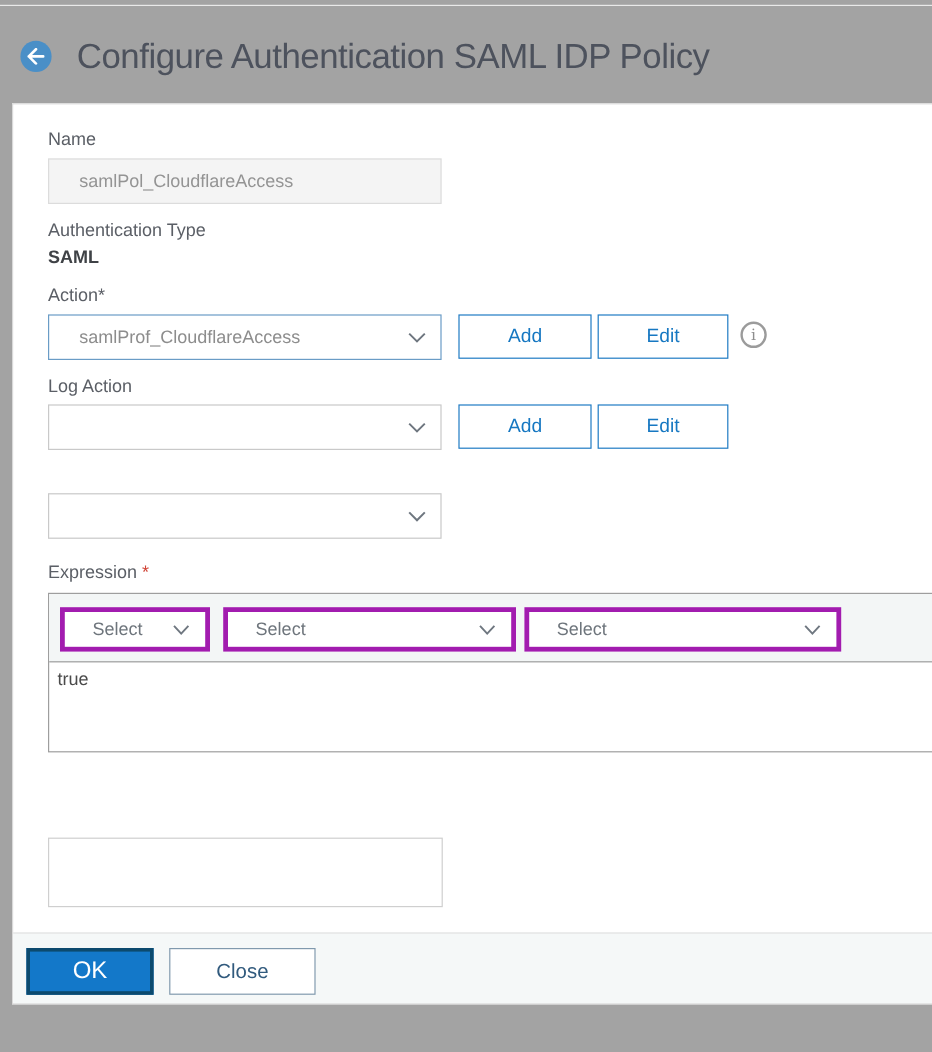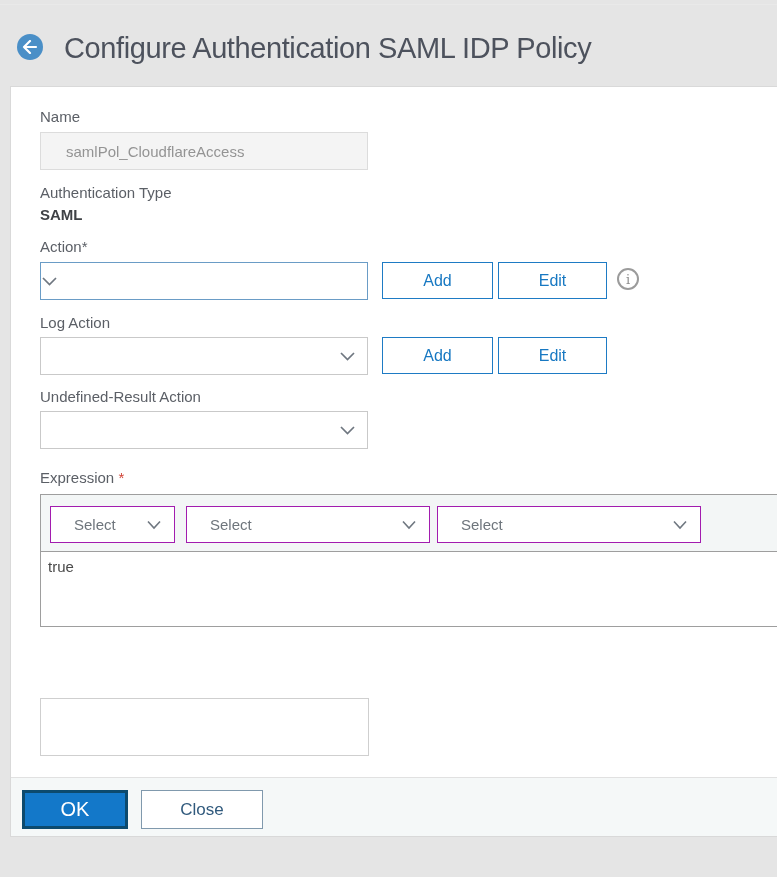--- a/index.html
+++ b/index.html
@@ -1,18 +1,18 @@
 <!DOCTYPE html>
 <html><head>
 <meta charset="utf-8">
 <style>
   * { margin:0; padding:0; box-sizing:border-box; }
   html,body { width:777px; height:877px; background:#fff; overflow:hidden;
     font-family:"Liberation Sans","DejaVu Sans",sans-serif; }
-  #screen { position:relative; width:777px; height:877px; overflow:hidden; background:#e5e5e5; }
+  #screen { position:relative; width:777px; height:877px; overflow:hidden; background:#a3a3a3; }
 
   .top-hairline { position:absolute; left:0; top:4px; width:777px; height:1px; background:#e9e9e9; }
 
   
   .back-btn { position:absolute; left:17px; top:34px; width:26px; height:26px; border-radius:50%;
     background:#4a8fc7; cursor:pointer; display:flex; align-items:center; justify-content:center; }
   .page-title { position:absolute; left:64px; top:29px; height:38px; line-height:38px;
     font-size:29px; font-weight:400; letter-spacing:-0.4px; color:#4d525d; white-space:nowrap; }
 
   
@@ -43,21 +43,21 @@
     border:2px solid #9b9b9b; color:#8d8d8d; font-size:13px; display:flex;
     align-items:center; justify-content:center; cursor:pointer;
     font-family:"DejaVu Serif",serif; }
 
   
   .expr-box { position:absolute; left:29px; top:407px; width:745px; height:133px;
     border:1px solid #9e9e9e; background:#fff; }
   .expr-head { position:absolute; left:0; top:0; width:100%; height:57px;
     background:#f3f6f6; border-bottom:1px solid #9e9e9e; }
   .expr-select { position:absolute; top:11px; height:37px; background:#fff;
-    border:1px solid #a21caf; cursor:pointer; display:flex; align-items:center; }
+    border:4px solid #a21caf; cursor:pointer; display:flex; align-items:center; }
   .expr-select .val { font-size:15px; color:#6e757c; padding-left:23px; flex:1; white-space:nowrap; }
   .expr-select .chev { margin-right:12px; display:flex; align-items:center; }
   .expr-body { position:absolute; left:0; top:57px; width:100%; height:75px;
     font-size:15px; color:#4a4a4a; padding:6px 10px 0 7px; cursor:text; }
 
   .comments-area { position:absolute; left:29px; top:611px; width:329px; height:58px;
     border:1px solid #cfcfcf; background:#fff; resize:none; outline:none;
     font-family:"Liberation Sans","DejaVu Sans",sans-serif; font-size:15px; color:#4a4a4a; padding:6px 8px; }
 
   
@@ -89,20 +89,21 @@
   <div class="panel">
 
     <div class="lbl" style="left:29px; top:21px;">Name</div>
     <input class="text-input" style="left: 29px; top: 45px;" readonly="" value="samlPol_CloudflareAccess">
 
     <div class="lbl" style="left:29px; top:97px;">Authentication Type</div>
     <div class="bold-value" style="left:29px; top:119px;">SAML</div>
 
     <div class="lbl" style="left:29px; top:151px;">Action*</div>
     <div class="select blue-border" style="left:29px; top:175px;">
+      <span class="val">samlProf_CloudflareAccess</span>
       <span class="chev">
         <svg width="17" height="11" viewBox="0 0 17 11">
             <polyline points="2,2 8.5,8.5 15,2" fill="none" stroke="#6f7780" stroke-width="1.7"></polyline>
           </svg>
       </span>
     </div>
     <div class="btn-outline-blue" style="left:371px; top:175px;">Add</div>
     <div class="btn-outline-blue" style="left:487px; top:175px; width:109px;">Edit</div>
     <div class="info-icon" style="left:606px; top:181px;">i</div>
 
@@ -111,21 +112,20 @@
       <span class="val"></span>
       <span class="chev">
         <svg width="17" height="11" viewBox="0 0 17 11">
             <polyline points="2,2 8.5,8.5 15,2" fill="none" stroke="#6f7780" stroke-width="1.7"></polyline>
           </svg>
       </span>
     </div>
     <div class="btn-outline-blue" style="left:371px; top:250px;">Add</div>
     <div class="btn-outline-blue" style="left:487px; top:250px; width:109px;">Edit</div>
 
-    <div class="lbl" style="left:29px; top:301px;">Undefined-Result Action</div>
     <div class="select" style="left:29px; top:324px;">
       <span class="val"></span>
       <span class="chev">
         <svg width="17" height="11" viewBox="0 0 17 11">
             <polyline points="2,2 8.5,8.5 15,2" fill="none" stroke="#6f7780" stroke-width="1.7"></polyline>
           </svg>
       </span>
     </div>
 
     <div class="lbl" style="left:29px; top:382px;">

